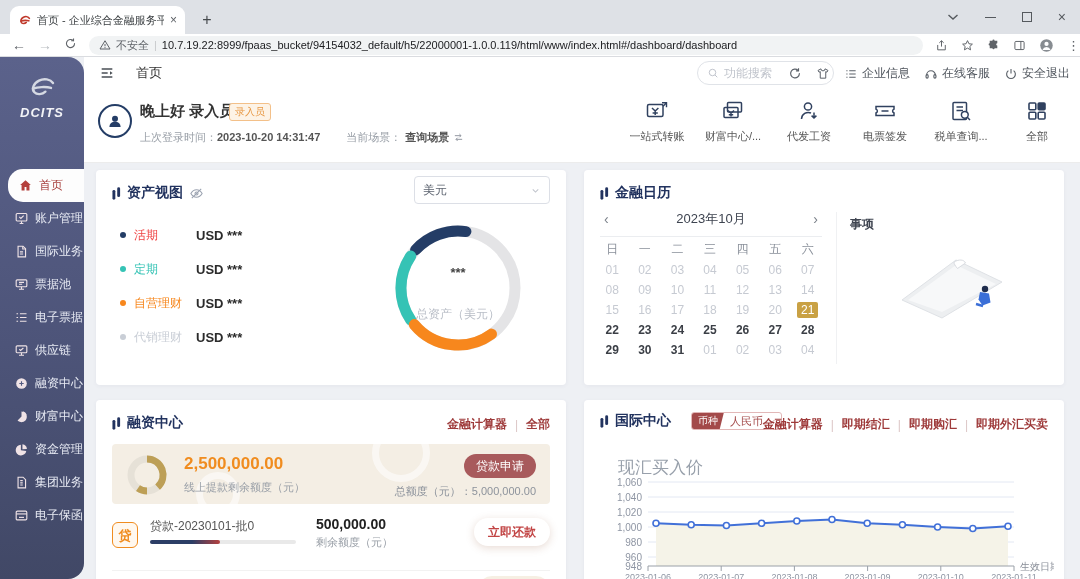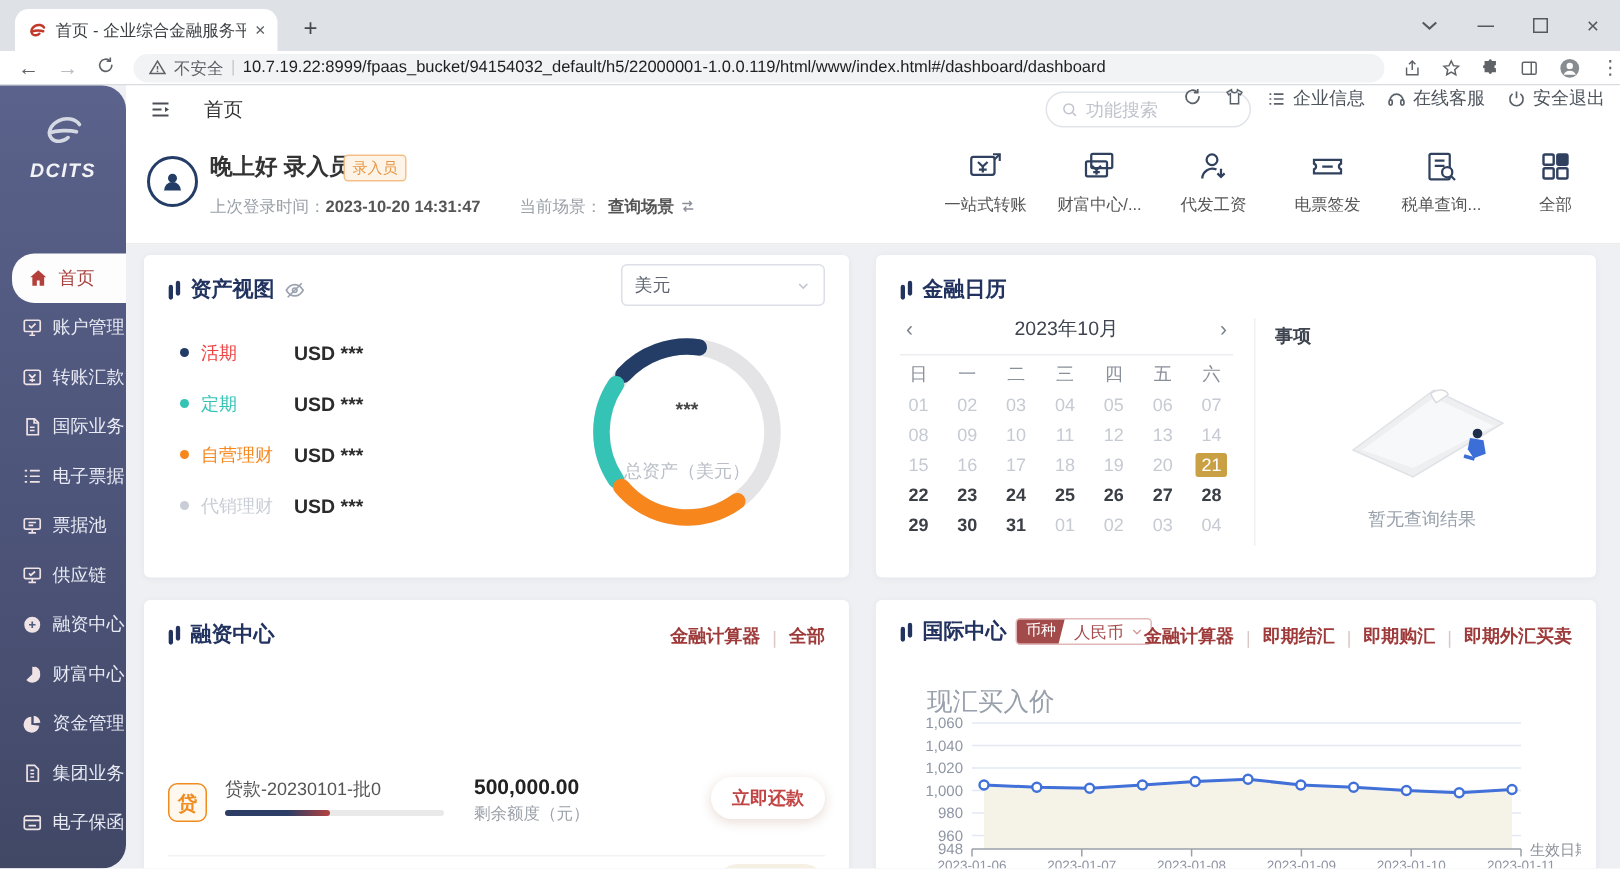--- a/index.html
+++ b/index.html
@@ -38,21 +38,21 @@
   .side-item.active .ic { color:#b4403c; }
   .side-label { white-space:nowrap; }
 
   
   #appheader { position:absolute; left:84px; top:57px; width:996px; height:33px; background:#fff; }
   #collapse { position:absolute; left:15px; top:8px; color:#4a4f55; }
   #page-tab { position:absolute; left:46px; top:7px; font-size:13px; color:#333; padding:0 6px 8px; border-bottom:3px solid #4a4a4a; }
   #func-search { position:absolute; left:613px; top:4px; width:137px; height:24px; border:1px solid #e0e3e8; border-radius:12px; display:flex; align-items:center; padding:0 9px; gap:5px; background:#fff; }
   #func-search input { border:none; outline:none; width:95px; font-size:12px; color:#333; background:transparent; }
   #func-search input::placeholder { color:#c0c4cc; }
-  #header-actions { position:absolute; right:10px; top:0; height:33px; display:flex; align-items:flex-start; gap:14px; color:#4e545c; font-size:12px; }
+  #header-actions { position:absolute; right:10px; top:0; height:33px; display:flex; align-items:center; gap:14px; color:#4e545c; font-size:12px; }
   .top-action { display:flex; align-items:center; gap:4px; cursor:pointer; }
   .top-action .ic { width:14px; height:14px; color:#5a6068; }
 
   
   #greet { position:absolute; left:84px; top:90px; width:996px; height:73px; background:#fff; border-bottom:1px solid #ececec; }
   #avatar { position:absolute; left:14px; top:14px; width:34px; height:34px; border:2px solid #243d66; border-radius:50%; display:flex; align-items:center; justify-content:center; color:#243d66; background:#fff; }
   #greet-title { position:absolute; left:56px; top:12px; font-size:15px; font-weight:bold; color:#333; }
   #role-badge { position:absolute; left:145px; top:13px; font-size:10px; color:#e79742; background:#fdf3e6; border:1px solid #f3c089; border-radius:3px; padding:1px 5px; }
   #greet-sub { position:absolute; left:56px; top:40px; font-size:11px; color:#9aa0a8; display:flex; gap:26px; align-items:center; }
   .sub-val { color:#555; font-weight:bold; }
@@ -114,21 +114,21 @@
   #loan-name { position:absolute; left:38px; top:2px; font-size:12px; color:#555; }
   #loan-bar { position:absolute; left:38px; top:24px; width:146px; height:4px; background:#e9e9e9; border-radius:2px; }
   #loan-bar-fill { height:4px; border-radius:2px; background:linear-gradient(90deg,#2c3e66 60%,#b5413f 100%); }
   #loan-remain { position:absolute; left:204px; top:0; font-size:14px; font-weight:bold; color:#222; }
   #loan-remain-label { position:absolute; left:204px; top:19px; font-size:11px; color:#9aa0a8; }
   #loan-repay { position:absolute; right:0; top:2px; height:28px; padding:0 14px; background:#fff; border-radius:14px; color:#c24545; font-size:12px; font-weight:bold; line-height:28px; box-shadow:0 2px 8px rgba(150,90,60,.22); cursor:pointer; }
   #fin-divider { position:absolute; left:16px; top:170px; width:438px; border-top:1px solid #f2f2f2; }
   #loan-partial-btn { position:absolute; right:16px; top:176px; width:72px; height:28px; background:#f6efe3; border-radius:14px; }
 
   
-  #intl-head-group { position:absolute; left:16px; top:12px; display:flex; align-items:center; gap:6px; }
+  #intl-head-group { position:absolute; left:16px; top:12px; display:flex; align-items:center; gap:20px; }
   #intl-title { display:flex; align-items:center; gap:6px; font-size:14px; font-weight:bold; color:#22335f; }
   #ccy-wrap { display:flex; align-items:center; border:1px solid #e2b8b8; border-radius:3px; overflow:hidden; height:18px; cursor:pointer; }
   #ccy-tag { background:#a34a4a; color:#fff; font-size:10px; padding:0 6px; height:18px; line-height:18px; clip-path:polygon(0 0,100% 0,86% 100%,0 100%); }
   #ccy-val { font-size:11px; color:#a34a4a; padding:0 4px 0 6px; }
   #ccy-chev { color:#cf9a9a; width:10px; height:10px; margin-right:4px; }
   #intl-ylabel { position:absolute; left:34px; top:56px; font-size:17px; color:#98a0ab; }
   #intl-chart { position:absolute; left:18px; top:68px; }
 
   .shadow-card { box-shadow:0 1px 4px rgba(60,70,100,.06); }
 </style>
@@ -393,53 +393,44 @@
               <rect x="3.5" y="4" width="17" height="12" rx="1.5"></rect>
               <path d="M9 20h6M12 16.5V20"></path>
               <path d="M8.5 9.5l2.5 2.5 4.5-4.5"></path>
             </svg>
           </span>
           <span class="side-label">账户管理</span>
         </div>
         <div class="side-item">
           <span class="ic">
             <svg width="15" height="15" viewBox="0 0 24 24" fill="none" stroke="currentColor" stroke-width="1.8">
-              <rect x="3.5" y="4.5" width="17" height="15" rx="2"></rect>
-              <path d="M8.5 9l3.5 3.5L15.5 9M12 12.5V17M9 15h6"></path>
-            </svg>
-          </span>
-          <span class="side-label">转账汇款</span>
-        </div>
-        <div class="side-item">
-          <span class="ic">
-            <svg width="15" height="15" viewBox="0 0 24 24" fill="none" stroke="currentColor" stroke-width="1.8">
               <path d="M6.5 3.5h8l4 4v13h-12z"></path>
               <path d="M14 3.5V8h4.5"></path>
               <path d="M9.5 12.5h5M9.5 16h5"></path>
             </svg>
           </span>
           <span class="side-label">国际业务</span>
-        </div>
-        <div class="side-item">
-          <span class="ic">
-            <svg width="15" height="15" viewBox="0 0 24 24" fill="none" stroke="currentColor" stroke-width="1.8">
-              <path d="M4 6h2.5M9.5 6H20M4 12h2.5M9.5 12H20M4 18h2.5M9.5 18H20"></path>
-            </svg>
-          </span>
-          <span class="side-label">电子票据</span>
         </div>
         <div class="side-item">
           <span class="ic">
             <svg width="15" height="15" viewBox="0 0 24 24" fill="none" stroke="currentColor" stroke-width="1.8">
               <rect x="3.5" y="4.5" width="17" height="11" rx="1.5"></rect>
               <path d="M8 19.5h8M12 15.5v4"></path>
               <path d="M8 8.5h8M8 11.5h5"></path>
             </svg>
           </span>
           <span class="side-label">票据池</span>
+        </div>
+        <div class="side-item">
+          <span class="ic">
+            <svg width="15" height="15" viewBox="0 0 24 24" fill="none" stroke="currentColor" stroke-width="1.8">
+              <path d="M4 6h2.5M9.5 6H20M4 12h2.5M9.5 12H20M4 18h2.5M9.5 18H20"></path>
+            </svg>
+          </span>
+          <span class="side-label">电子票据</span>
         </div>
         <div class="side-item">
           <span class="ic">
             <svg width="15" height="15" viewBox="0 0 24 24" fill="none" stroke="currentColor" stroke-width="1.8">
               <rect x="3.5" y="4.5" width="17" height="11" rx="1.5"></rect>
               <path d="M8 19.5h8M12 15.5v4"></path>
               <path d="M8.5 10l2 2 4.5-4"></path>
             </svg>
           </span>
           <span class="side-label">供应链</span>
@@ -616,38 +607,52 @@
     <div id="empty-illu">
       <svg width="130" height="86" viewBox="0 0 130 86">
           <polygon points="18,58 72,18 118,40 58,76" fill="#edeff1" stroke="#dfe2e6"></polygon>
           <polygon points="24,58 72,23 112,42 58,70" fill="#f7f8f9"></polygon>
           <path d="M70 20c5-3 10-2.5 11.5 1l-8 5.5c-2.5-3-3.5-4.5-3.5-6.5z" fill="#fff" stroke="#d8dbe0"></path>
           <circle cx="101" cy="47" r="3.2" fill="#1f2d4d"></circle>
           <path d="M96 50l9 1.5 1.5 9-8 3-4-6z" fill="#3b6fd7"></path>
           <path d="M92 62l7 2" stroke="#3b6fd7" stroke-width="2.4"></path>
         </svg>
     </div>
-    <div id="empty-text">暂无查询结果</div>
   </div>
 
   <div id="card-financing" class="card shadow-card">
     <div class="card-title">
       <span class="ic bars-icon">
           <svg viewBox="0 0 10 16">
             <rect x="0.5" y="4" width="3.2" height="11" rx="1.6" fill="#22335f"></rect>
             <rect x="5.8" y="1" width="3.2" height="11" rx="1.6" fill="#22335f"></rect>
           </svg>
         </span>
       <span>融资中心</span>
     </div>
     <div class="rlinks" id="fin-links">
         <span class="rlink">金融计算器</span>
         <span class="rsep">|</span>
         <span class="rlink">全部</span>
       </div>
+    <div id="fin-banner">
+      <span class="deco-ring" style="width:58px;height:58px;right:120px;top:-20px;"></span>
+      <span class="deco-ring" style="width:44px;height:44px;right:310px;top:28px;"></span>
+      <span id="fin-ring" class="ic">
+        <svg width="42" height="42" viewBox="0 0 42 42">
+            <circle cx="21" cy="21" r="16" stroke="#e6e1d7" stroke-width="7" fill="none"></circle>
+            <path d="M21 5a16 16 0 0 1 10.6 28 " stroke="#bd9f56" stroke-width="7" fill="none"></path>
+            <path d="M21 37a16 16 0 0 1-9-2.8" stroke="#bd9f56" stroke-width="7" fill="none"></path>
+          </svg>
+      </span>
+      <div id="fin-amount">2,500,000.00</div>
+      <div id="fin-amount-label">线上提款剩余额度（元）</div>
+      <div id="loan-apply">贷款申请</div>
+      <div id="fin-total"><span>总额度（元）：</span><span>5,000,000.00</span></div>
+    </div>
     <div id="loan-row">
       <div id="loan-badge">贷</div>
       <div id="loan-name">贷款-20230101-批0</div>
       <div id="loan-bar">
           <div id="loan-bar-fill" style="width: 48%;"></div>
         </div>
       <div id="loan-remain">500,000.00</div>
       <div id="loan-remain-label">剩余额度（元）</div>
       <div id="loan-repay">立即还款</div>
     </div>

